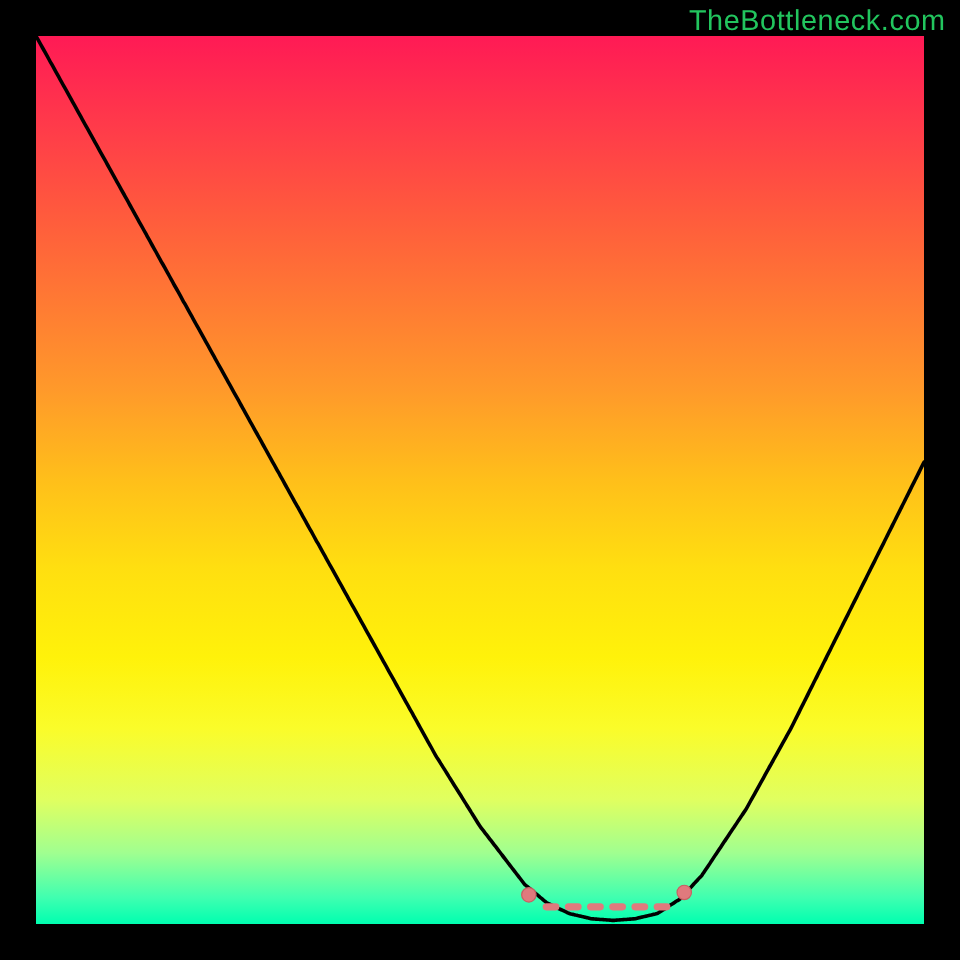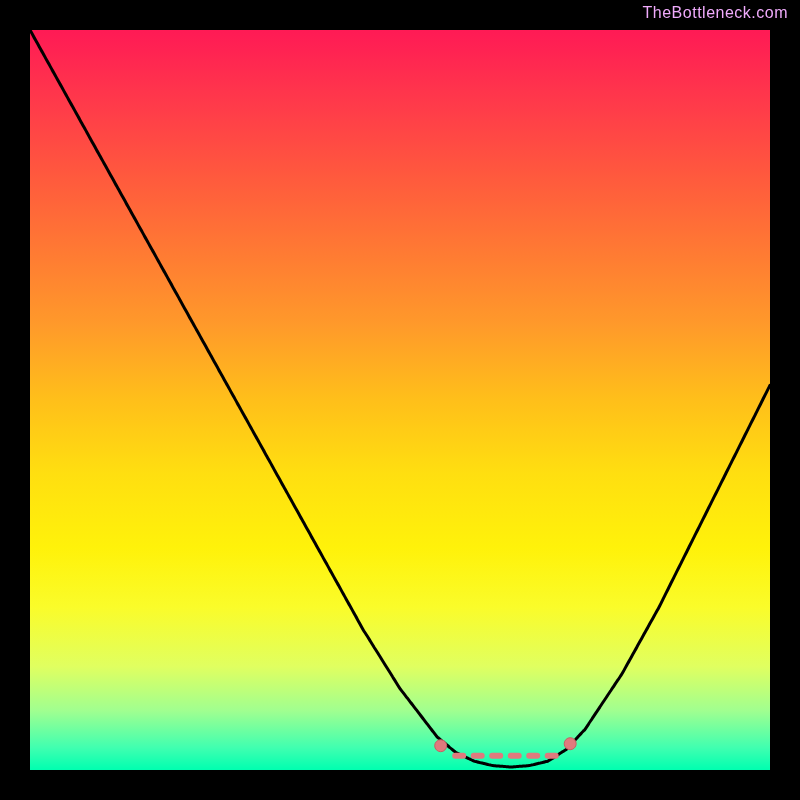--- a/index.html
+++ b/index.html
@@ -13,22 +13,22 @@
   }
   .wrap {
     position: relative;
     width: 800px;
     height: 800px;
   }
   .watermark {
     position: absolute;
     top: 4px;
     right: 12px;
-    color: #f0abfc;
-    font-size: 16px;
+    color: #22c55e;
+    font-size: 24px;
     font-weight: 500;
     letter-spacing: 0.5px;
     z-index: 10;
   }
   .plot {
     position: absolute;
     left: 30px;
     top: 30px;
     width: 740px;
     height: 740px;

